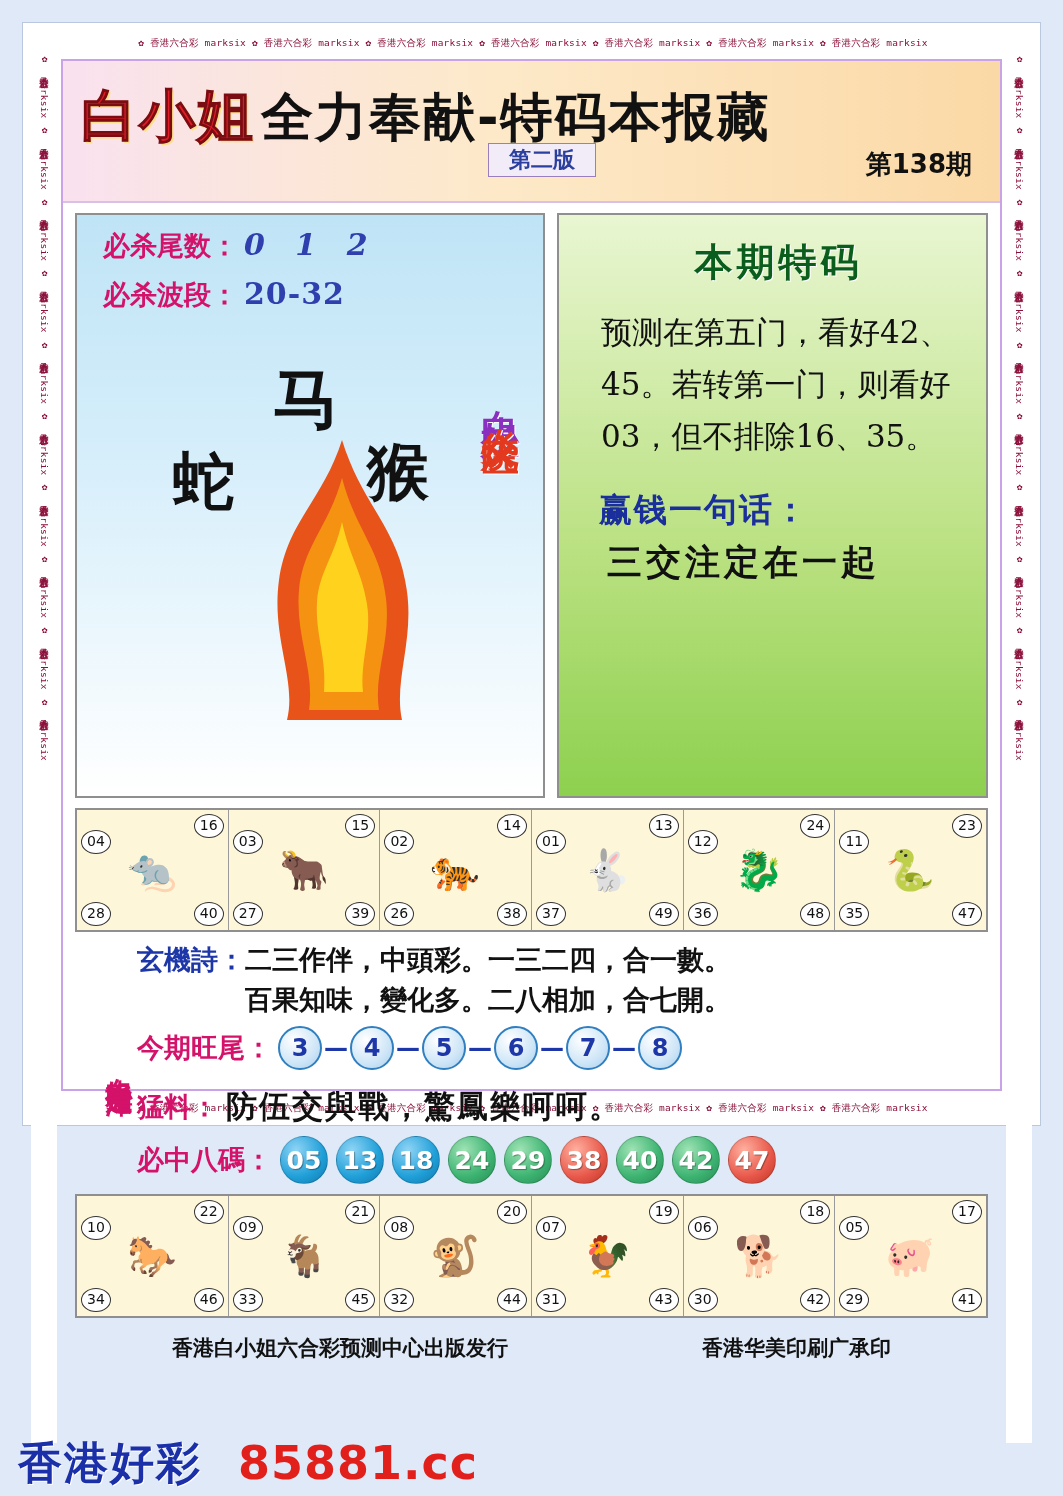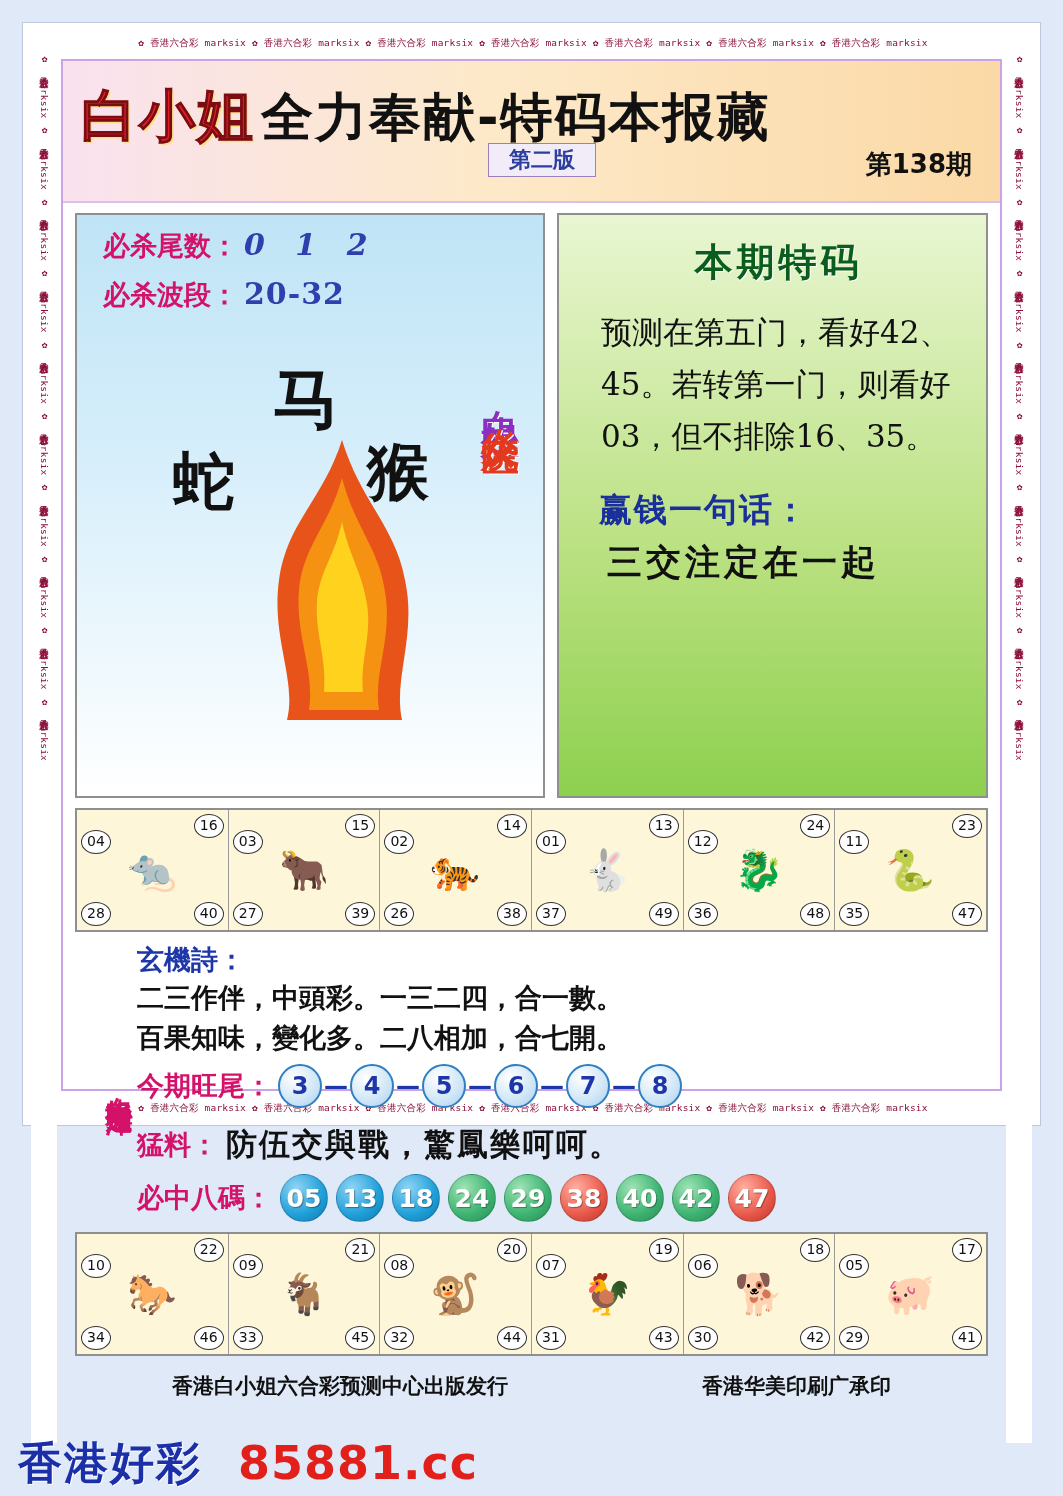--- a/index.html
+++ b/index.html
@@ -190,21 +190,21 @@
   }
   .mid-left{
     width:62px;
     writing-mode:vertical-rl;text-orientation:upright;
     font-size:27px;font-weight:bold;color:#d4126a;
     letter-spacing:2px;
     padding-top:4px;
     text-align:center;
   }
   .mid-right{flex:1;}
-  .poem-row{display:flex;align-items:flex-start;margin-top:2px;flex-direction:column;}
+  .poem-row{display:flex;align-items:flex-start;margin-top:2px;}
   .poem-label{
     font-size:27px;font-weight:bold;color:#1d36a8;white-space:nowrap;
     padding-top:2px;
   }
   .poem-text{
     font-size:27px;font-weight:bold;color:#111;line-height:40px;
     font-family:"DejaVu Serif","Liberation Serif",serif;
   }
   .row2{display:flex;align-items:center;margin-top:6px;}
   .lbl-pink{font-size:27px;font-weight:bold;color:#d4126a;white-space:nowrap;}

